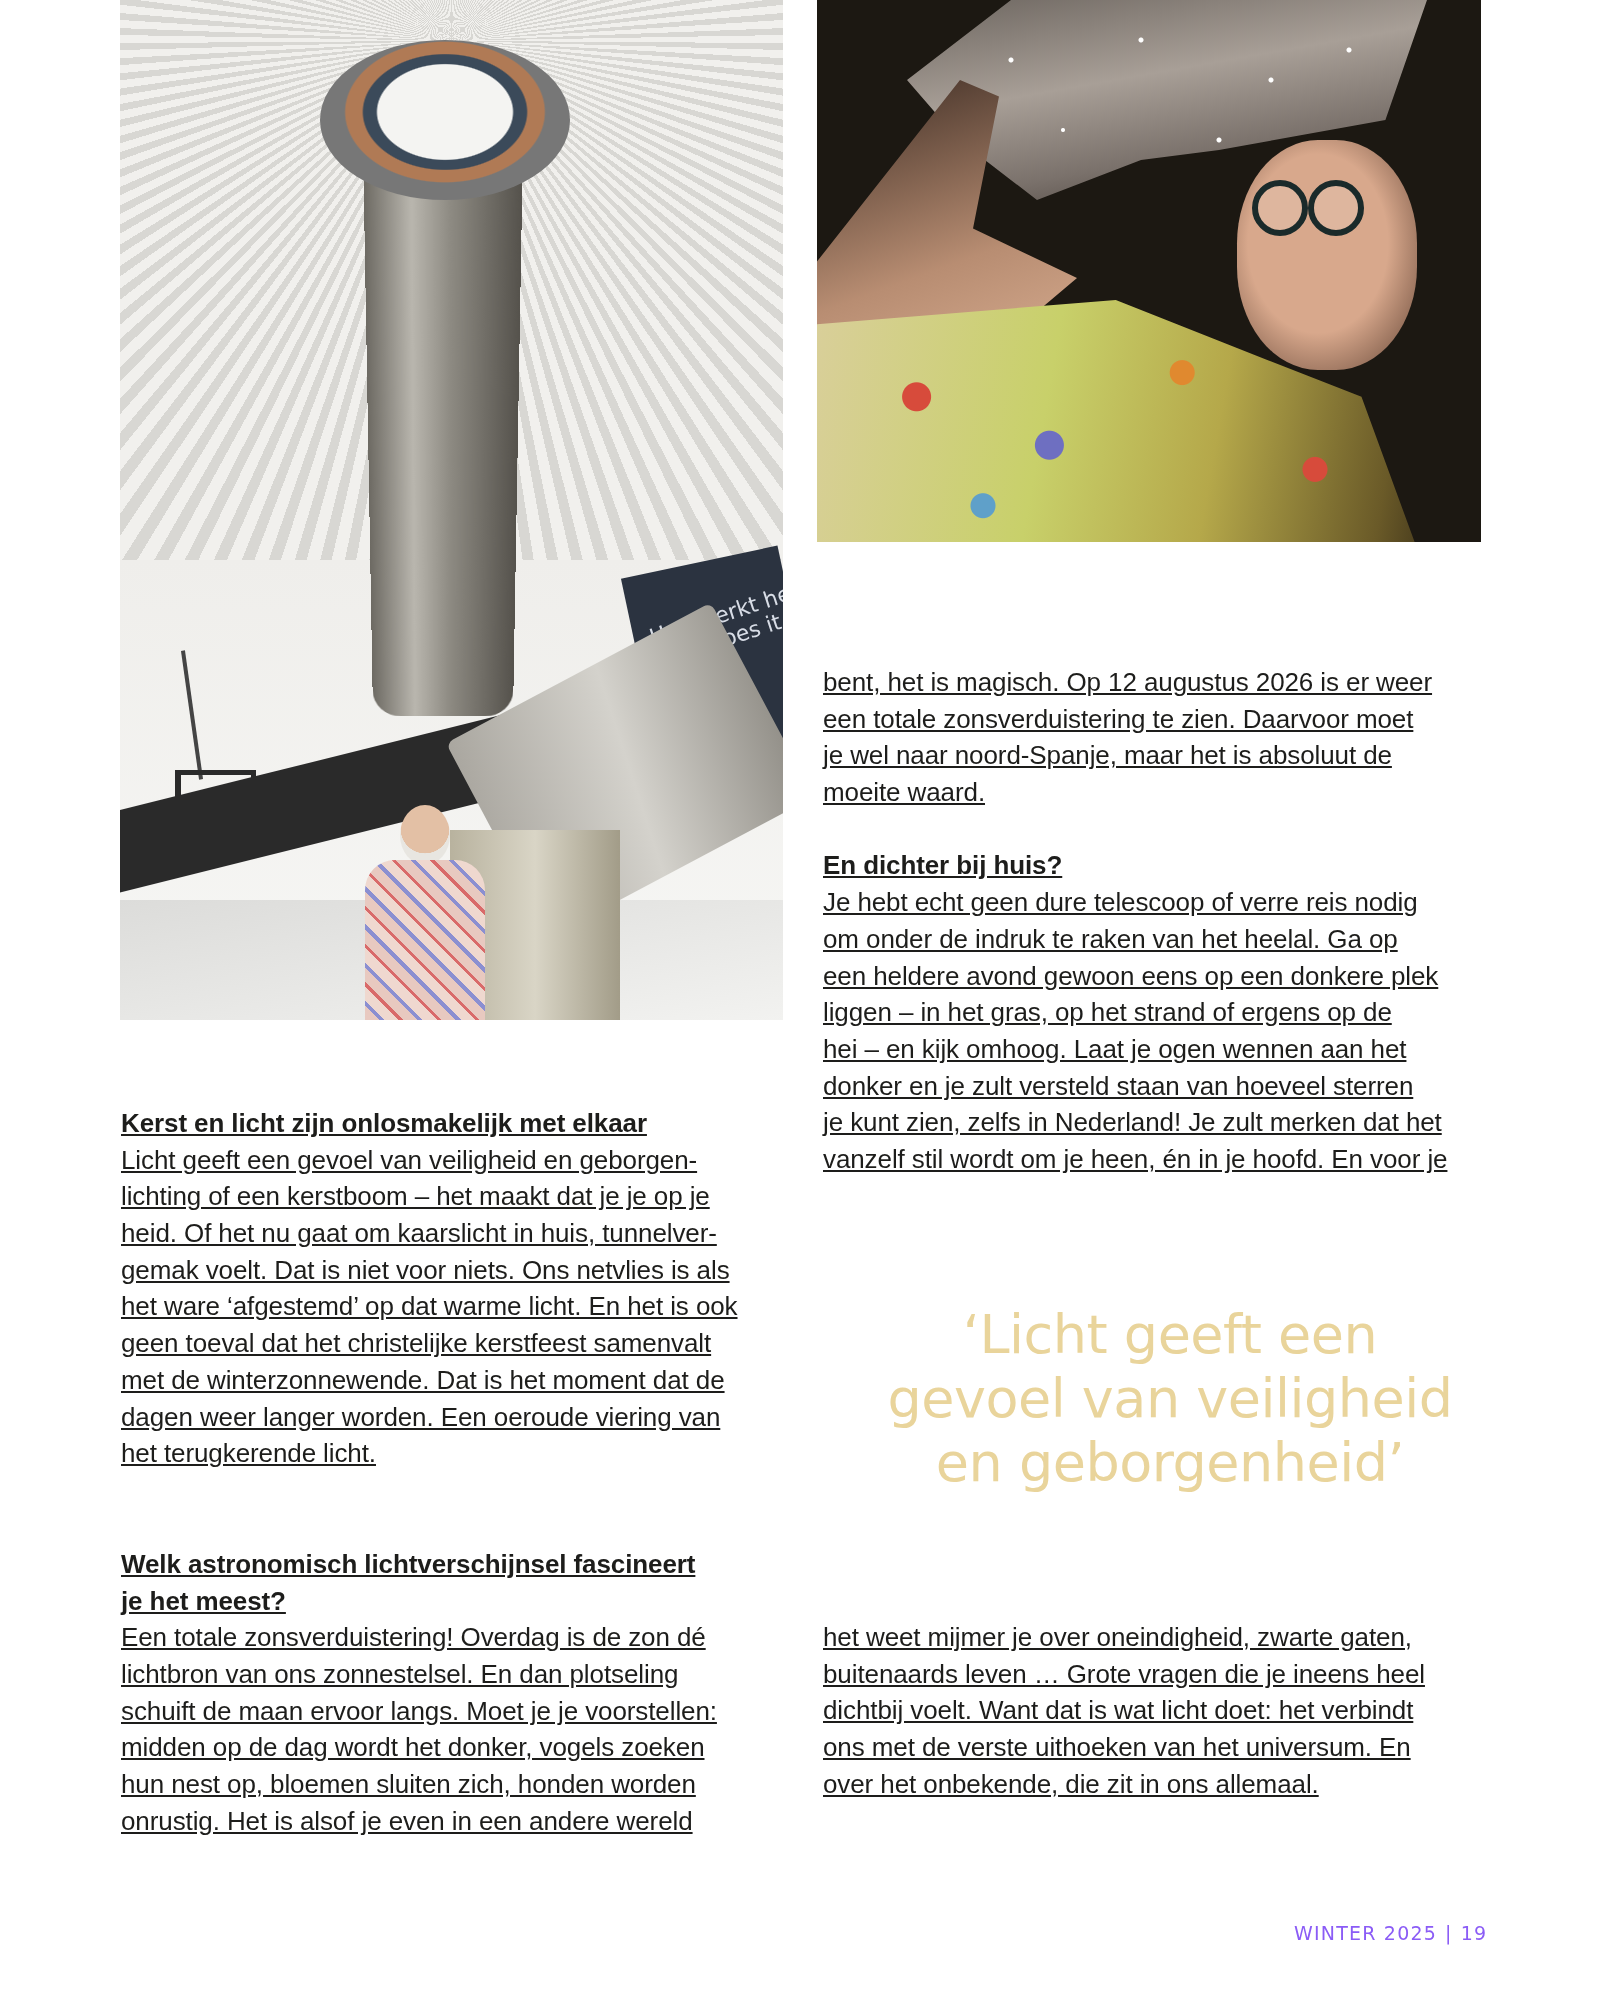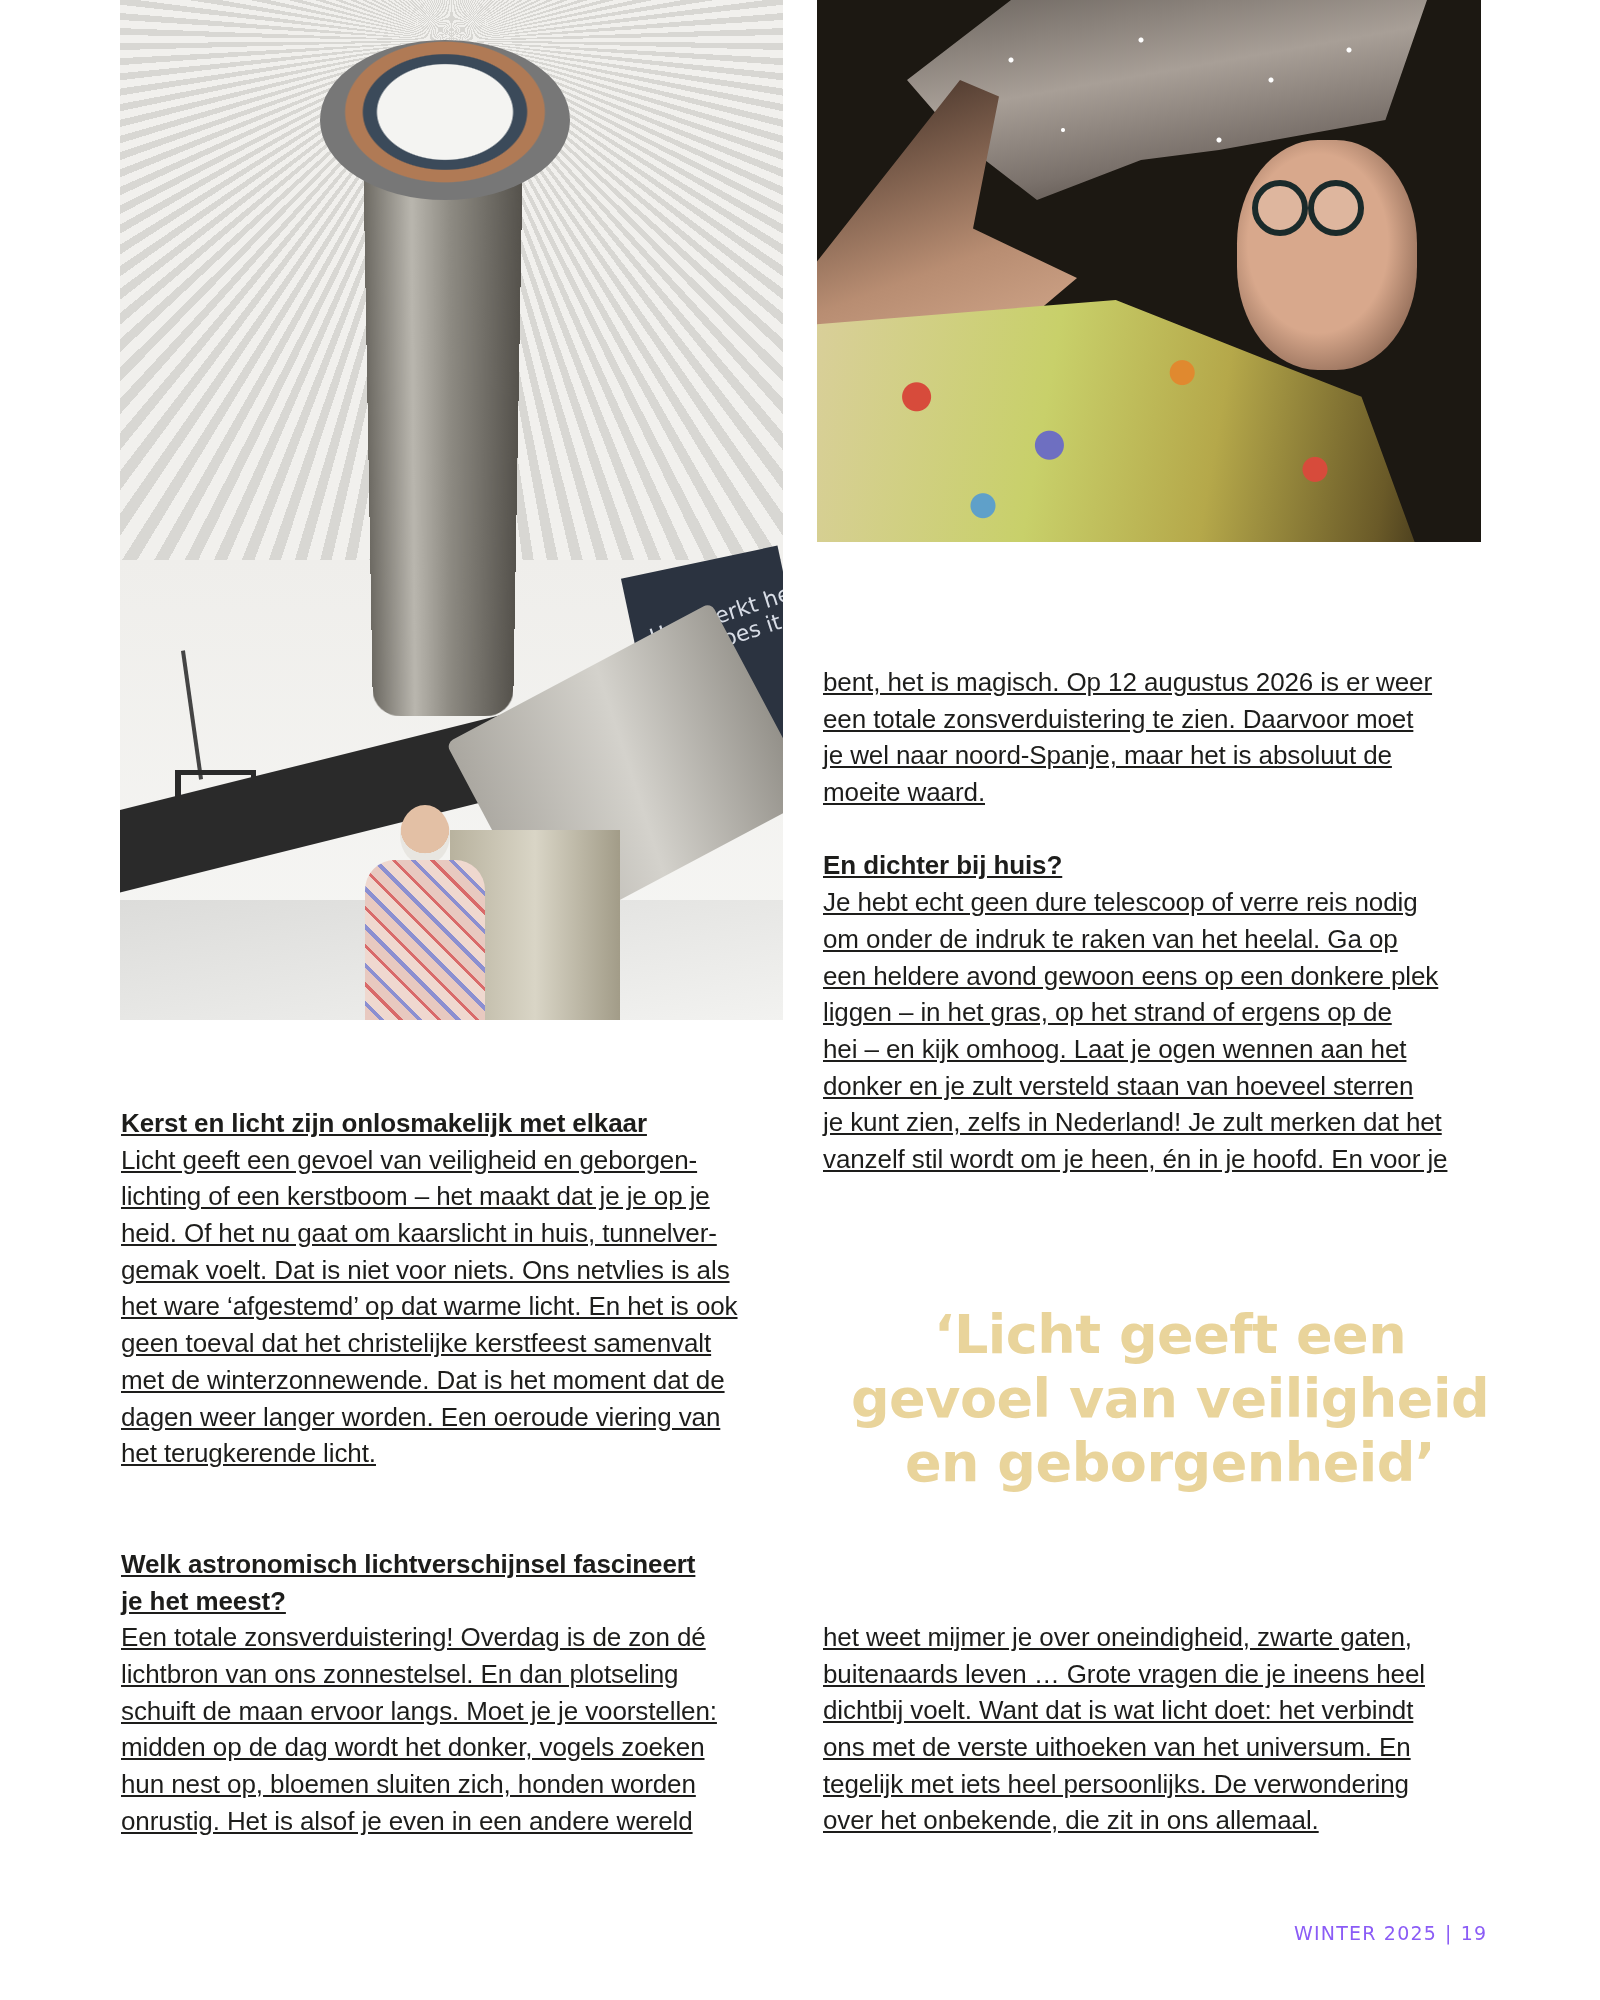--- a/index.html
+++ b/index.html
@@ -1,21 +1,21 @@
 <!DOCTYPE html>
 <html><head>
 <meta charset="utf-8">
 <style>
   html, body { margin: 0; padding: 0; background: #ffffff; }
   body { width: 1600px; height: 2000px; position: relative; overflow: hidden; font-family: "Liberation Sans", "DejaVu Sans", sans-serif; color: #1d1d1b; }
   .photo { position: absolute; overflow: hidden; }
   .col { position: absolute; text-decoration: underline; }
   .line { display: block; height: 36.7px; line-height: 36.7px; font-size: 26px; white-space: nowrap; letter-spacing: -0.1px; }
   .line.b { font-weight: bold; }
-  .pull { position: absolute; left: 820px; width: 700px; text-align: center; color: #e9d49b; font-weight: bold; font-size: 54px; line-height: 64px; font-family: "DejaVu Sans", "Liberation Sans", sans-serif; letter-spacing: -0.5px; }
+  .pull { position: absolute; left: 820px; width: 700px; text-align: center; color: #e9d49b; font-weight: normal; font-size: 54px; line-height: 64px; font-family: "DejaVu Sans", "Liberation Sans", sans-serif; letter-spacing: -0.5px; }
   .pull span { display: block; }
   .footer { position: absolute; left: 1294px; top: 1922px; font-size: 19px; letter-spacing: 1.2px; color: #8b5cf6; white-space: nowrap; font-family: "DejaVu Sans", sans-serif; }
   .footer .sep { margin: 0 8px; }
 
   
   #photo-telescope { left: 120px; top: 0px; width: 663px; height: 1020px; background: #e9e8e5; }
   #photo-telescope .dome { position: absolute; inset: 0;
     background:
       repeating-conic-gradient(from 180deg at 50% 4%, #d8d7d3 0deg 1.2deg, #f1f0ed 1.2deg 2.6deg);
   }
@@ -145,19 +145,18 @@
   <span>‘Licht geeft een</span>
   <span>gevoel van veiligheid</span>
   <span>en geborgenheid’</span>
 </div>
 
 <div class="col" id="col-right-bottom">
   <span class="line">het weet mijmer je over oneindigheid, zwarte gaten,</span>
   <span class="line">buitenaards leven … Grote vragen die je ineens heel</span>
   <span class="line">dichtbij voelt. Want dat is wat licht doet: het verbindt</span>
   <span class="line">ons met de verste uithoeken van het universum. En</span>
-  <span class="line">tegelijk met iets heel persoonlijks. De verwondering</span>
   <span class="line">over het onbekende, die zit in ons allemaal.</span>
 </div>
 
 <div class="footer">
   <span>WINTER 2025</span><span class="sep">|</span><span>19</span>
 </div>
 
 </body></html>

